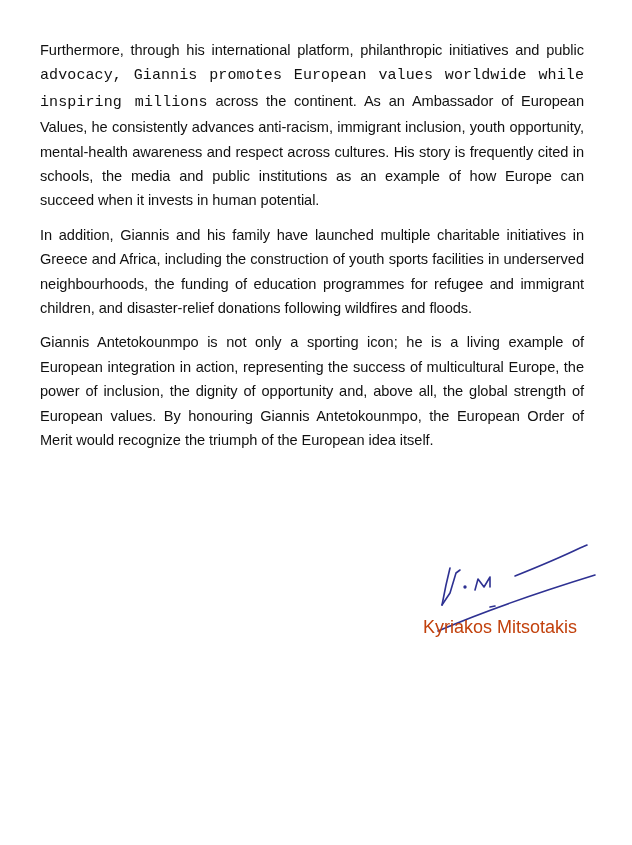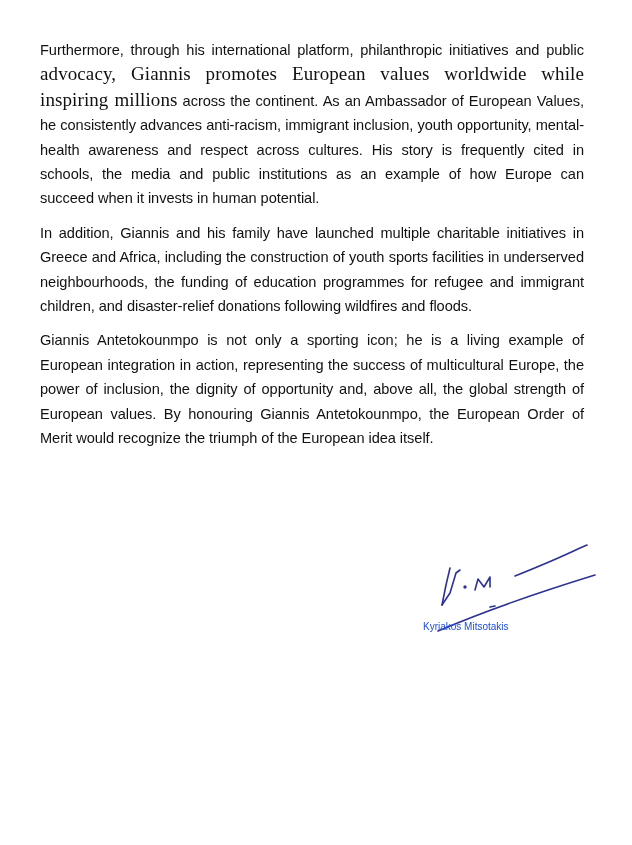--- a/index.html
+++ b/index.html
@@ -30,45 +30,45 @@
     }
     .para {
       margin: 0 0 10px 0;
       font-size: 14.6px;
       line-height: 24.4px;
       text-align: justify;
       text-align-last: left;
       letter-spacing: -0.05px;
     }
     .alt-font {
-      font-family: Liberation Serif, serif;
-      font-size: 19px;
+      font-family: Liberation Mono, monospace;
+      font-size: 15px;
       letter-spacing: 0.1px;
     }
     .signature-block {
       position: absolute;
       left: 420px;
       top: 535px;
       width: 200px;
       height: 110px;
     }
     .signature-svg {
       position: absolute;
       left: 0;
       top: 0;
       width: 200px;
       height: 110px;
     }
     .signer-name {
       position: absolute;
       left: 3px;
       top: 83px;
-      font-size: 10px;
+      font-size: 18px;
       line-height: 18px;
-      color: #1d4ed8;
+      color: #c2410c;
       white-space: nowrap;
     }
   </style>
 </head>
 <body>
 
 <div class="page">
   <div class="body-text">
     <p class="para"><span>Furthermore, through his international platform, philanthropic initiatives and public</span> <span class="alt-font">advocacy, Giannis promotes European values worldwide while inspiring millions</span> <span>across the continent. As an Ambassador of European Values, he consistently advances anti-racism, immigrant inclusion, youth opportunity, mental-health awareness and respect across cultures. His story is frequently cited in schools, the media and public institutions as an example of how Europe can succeed when it invests in human potential.</span></p>
     <p class="para">In addition, Giannis and his family have launched multiple charitable initiatives in Greece and Africa, including the construction of youth sports facilities in underserved neighbourhoods, the funding of education programmes for refugee and immigrant children, and disaster-relief donations following wildfires and floods.</p>

